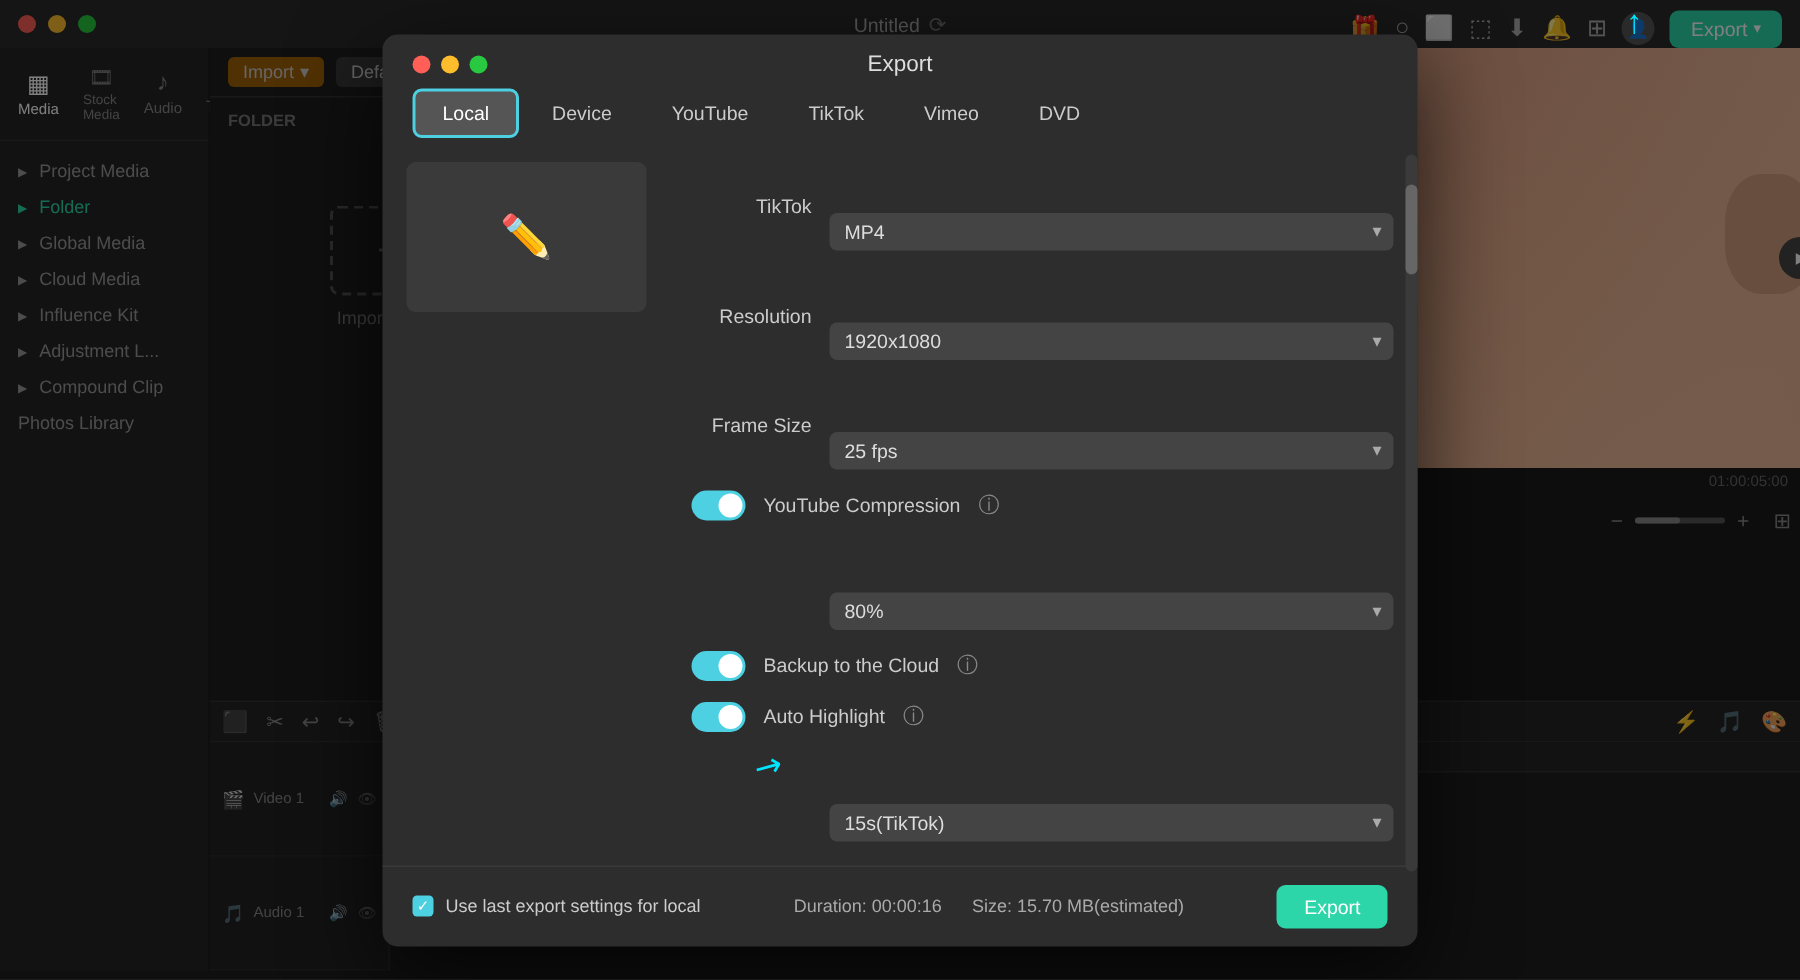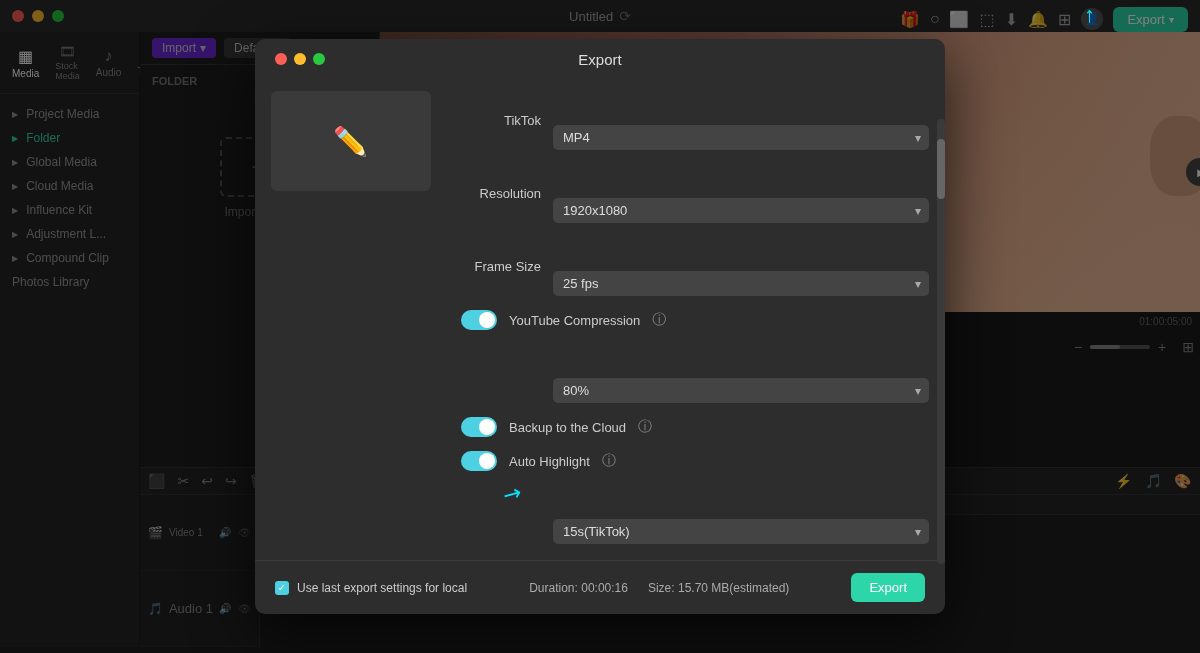--- a/index.html
+++ b/index.html
@@ -96,21 +96,21 @@
     }
 
     .import-bar {
       display: flex;
       align-items: center;
       padding: 6px 12px;
       gap: 8px;
       border-bottom: 1px solid #333;
     }
     .import-btn {
-      background: #6d28d9;
+      background: #a16207;
       color: #ccc;
       border: none;
       padding: 3px 10px;
       border-radius: 4px;
       font-size: 12px;
       cursor: pointer;
       display: flex;
       align-items: center;
       gap: 4px;
     }
@@ -747,21 +747,21 @@
 
           <div class="track-labels">
             <div class="track-label">
               <span style="color:#888; font-size:12px;">🎬</span>
               <span style="font-size:10px;">Video 1</span>
               <span style="color:#666; font-size:10px; margin-left:auto;">🔊</span>
               <span style="color:#666; font-size:10px;">👁</span>
             </div>
             <div class="track-label">
               <span style="color:#888; font-size:12px;">🎵</span>
-              <span style="font-size:13px;text-align:center;">Audio 1</span>
+              <span style="font-size:10px;text-align:center;">Audio 1</span>
               <span style="color:#666; font-size:10px; margin-left:auto;">🔊</span>
               <span style="color:#666; font-size:10px;">👁</span>
             </div>
           </div>
 
           <div class="track-content">
 
             <div class="timeline-ruler">
               <div class="ruler-marks">
                 <span>00:00</span>
@@ -792,20 +792,28 @@
 
       <div class="modal-header">
         <div class="modal-traffic-lights">
           <span class="traffic-light tl-red"></span>
           <span class="traffic-light tl-yellow"></span>
           <span class="traffic-light tl-green"></span>
         </div>
         <div class="modal-title">Export</div>
       </div>
 
+      <div class="modal-tabs">
+        <button class="modal-tab active">Local</button>
+        <button class="modal-tab">Device</button>
+        <button class="modal-tab">YouTube</button>
+        <button class="modal-tab">TikTok</button>
+        <button class="modal-tab">Vimeo</button>
+        <button class="modal-tab">DVD</button>
+      </div>
 
       <div class="modal-content">
 
         <div class="modal-left">
           <div class="thumbnail-box">
             <span class="thumbnail-icon">✏️</span>
           </div>
         </div>
 
         <div class="modal-right">

